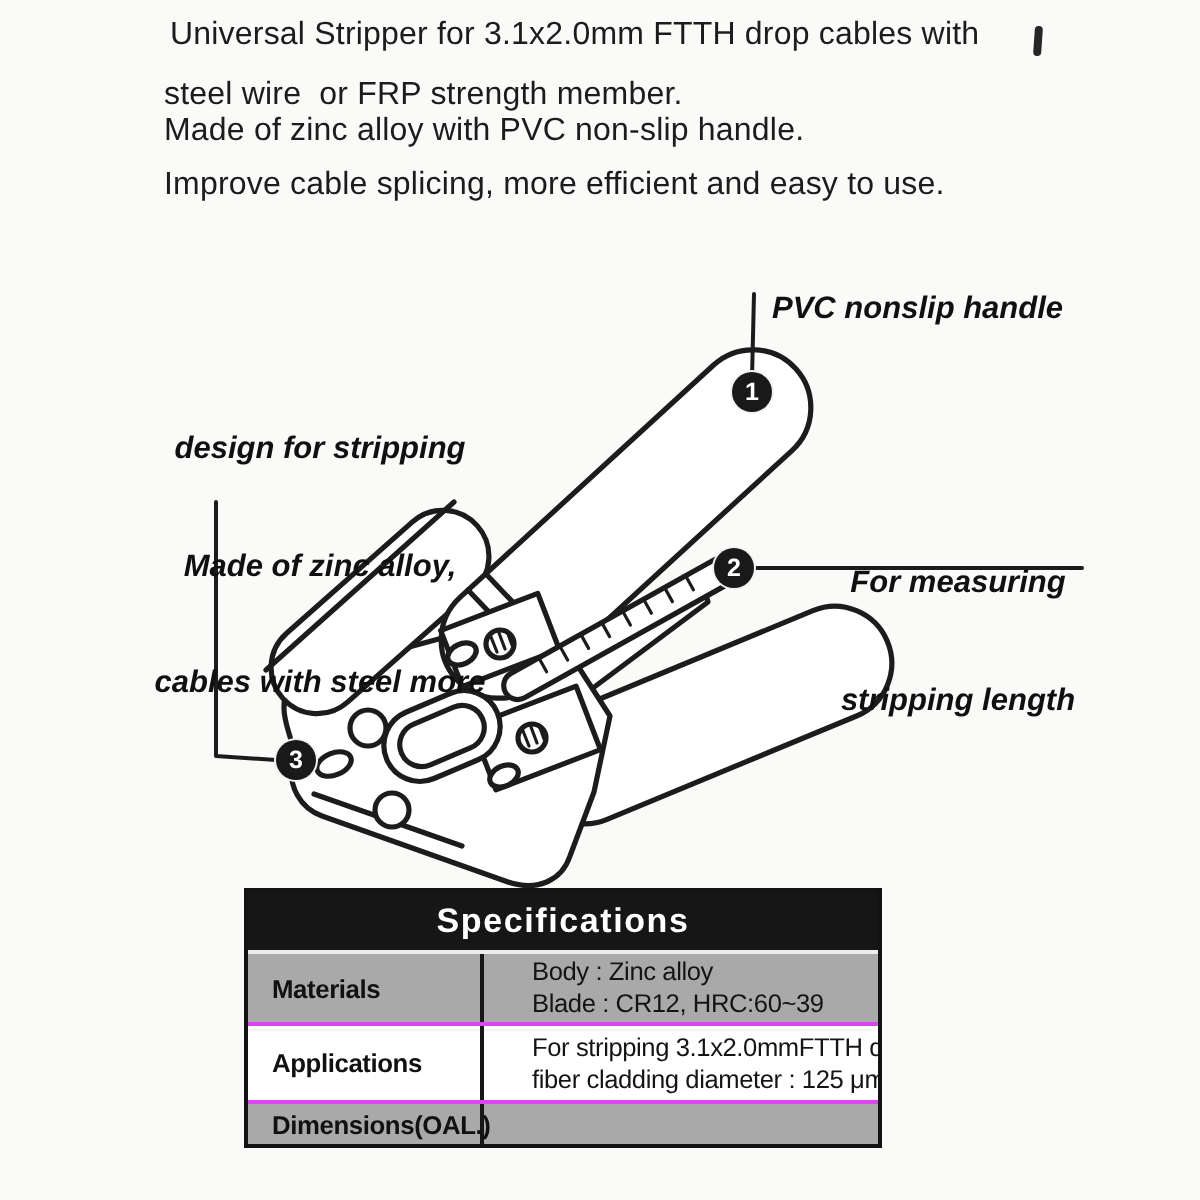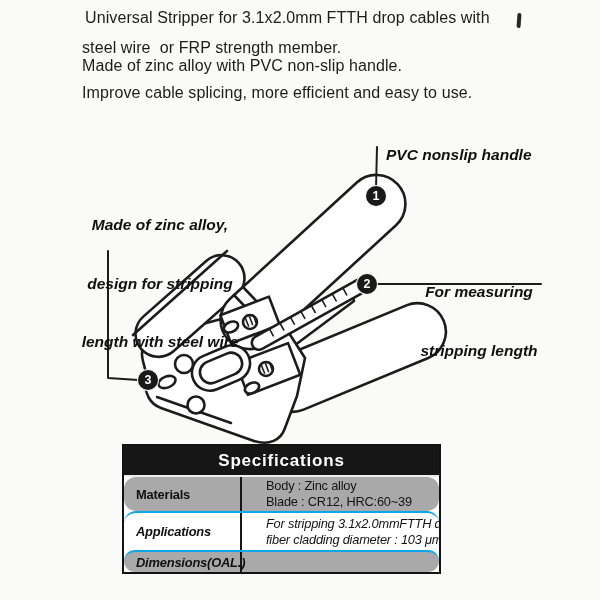--- a/index.html
+++ b/index.html
@@ -55,22 +55,22 @@
     position:absolute;left:122px;top:444px;width:319px;
     border:2.5px solid #121212;background:#ffffff;
     box-sizing:border-box;
   }
   .spec-header{
     height:29px;background:#161616;color:#ffffff;
     display:flex;align-items:center;justify-content:center;
     font-weight:bold;font-size:17px;letter-spacing:.8px;
     border-bottom:2px solid #ececec;
   }
-  .spec-row{display:flex;box-sizing:border-box;border-radius:12px;}
-  .spec-row.sep{border-top:2px solid #0ea5e9;font-style:italic;}
+  .spec-row{display:flex;box-sizing:border-box;}
+  .spec-row.sep{border-top:2px solid #d946ef;}
   .spec-row.shaded{background:#a9a9a9;}
   .row-materials{height:34px;}
   .row-applications{height:39px;}
   .row-dimensions{height:22px;}
   .col-label{
     width:118px;box-sizing:border-box;border-right:2px solid #161616;
     display:flex;align-items:center;padding-left:12px;
     font-weight:bold;font-size:12.9px;letter-spacing:-.2px;white-space:nowrap;
     color:#111;
   }
@@ -141,23 +141,23 @@
                M 332.3 293.8 L 336.2 300.8
                M 342.8 287.9 L 346.7 294.9"></path>
 
       <path stroke-width="2" fill="none" d="M 377 147 L 376 189"></path>
       <path stroke-width="2" fill="none" d="M 377 284 L 541 284"></path>
       <path stroke-width="2" fill="none" d="M 108 251 L 108 378 L 138 380"></path>
     </g>
   </svg>
 
   <div class="callout-label label-left">
+    <div>design for stripping</div>
     <div>Made of zinc alloy,</div>
-    <div>design for stripping</div>
-    <div>length with steel wire</div>
+    <div>cables with steel more</div>
   </div>
 
   <div class="callout-label label-measure">
     <div>For measuring</div>
     <div>stripping length</div>
   </div>
 
   <div class="callout-label label-pvc">PVC nonslip handle</div>
 
   <div class="badge b1">1</div>
@@ -172,21 +172,21 @@
       <div class="col-value">
         <div>Body : Zinc alloy</div>
         <div>Blade : CR12, HRC:60~39</div>
       </div>
     </div>
 
     <div class="spec-row row-applications sep">
       <div class="col-label">Applications</div>
       <div class="col-value">
         <div>For stripping 3.1x2.0mmFTTH drop cable,</div>
-        <div>fiber cladding diameter : 103 μm</div>
+        <div>fiber cladding diameter : 125 μm</div>
       </div>
     </div>
 
     <div class="spec-row row-dimensions sep shaded">
       <div class="col-label">Dimensions(OAL.)</div>
     </div>
   </div>
 
 </div>
 

